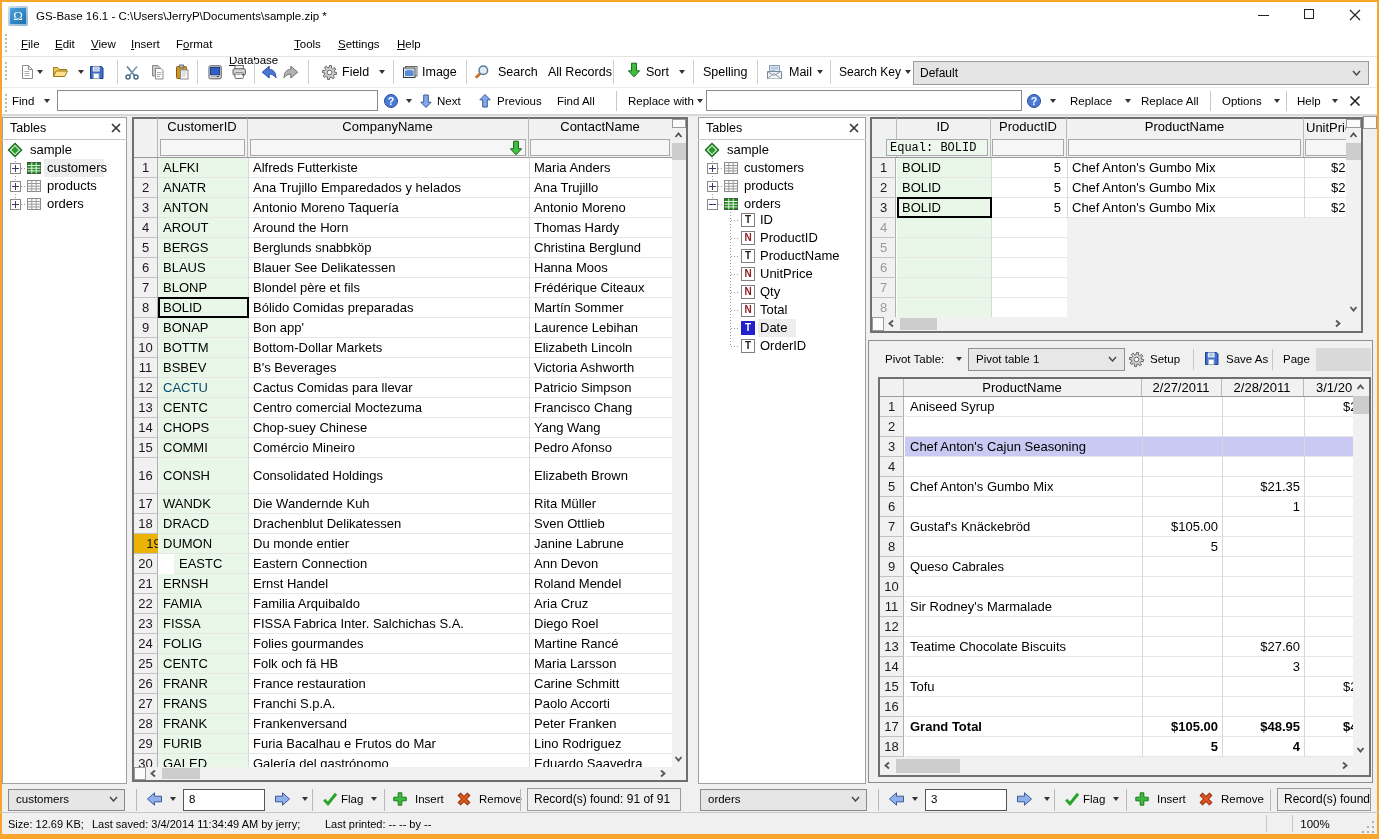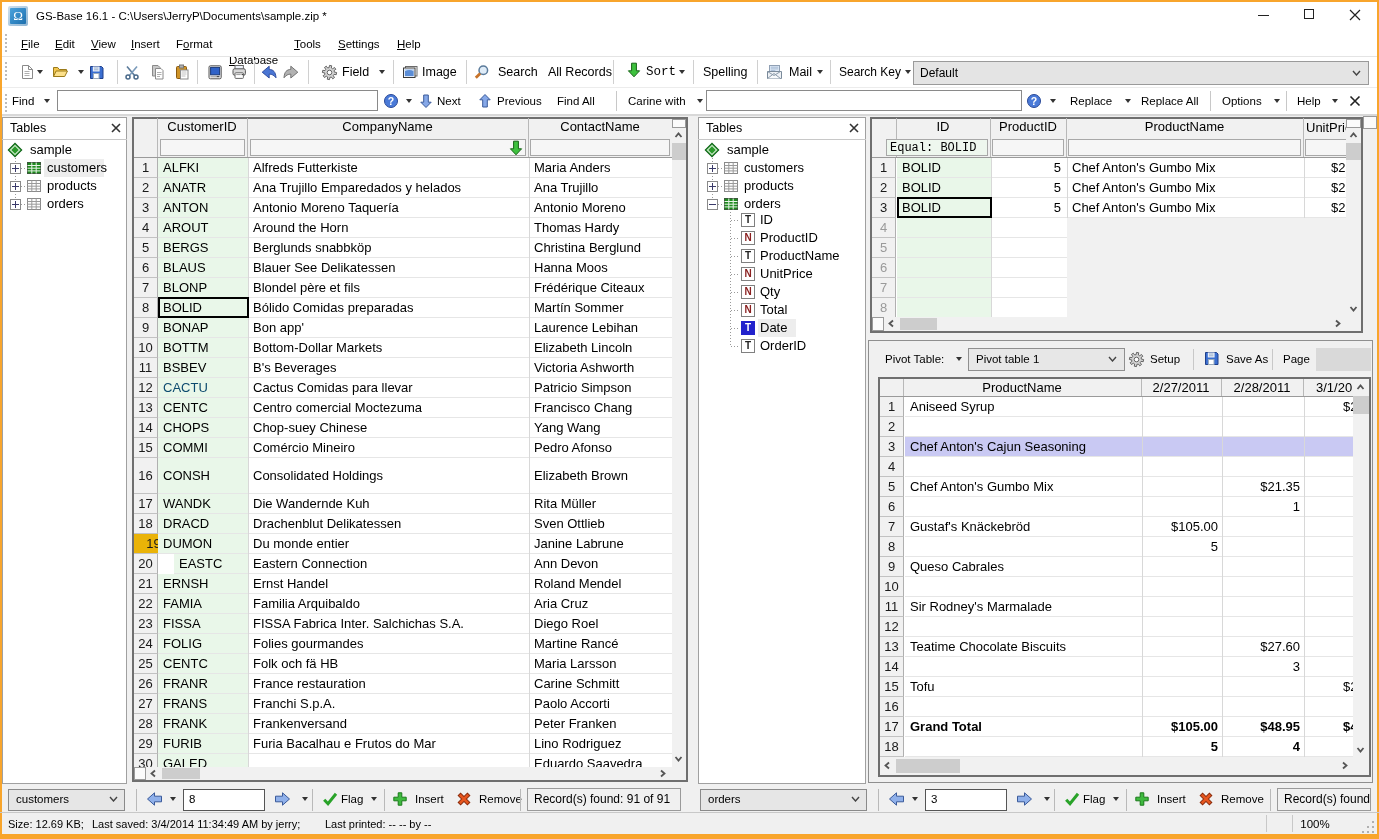--- a/index.html
+++ b/index.html
@@ -109,21 +109,21 @@
 <svg style="position:absolute;left:474px;top:64px" width="17" height="17" viewBox="0 0 17 17">
     <circle cx="9.3" cy="6.3" r="4.3" fill="#dfecf8" stroke="#5a7a9a" stroke-width="1.5"></circle>
     <path d="M6.2 9.4 1.8 13.8" stroke="#c8732a" stroke-width="2.8"></path>
   </svg>
 <div style="position:absolute;left:498px;top:62px;height:20px;line-height:20px;font-size:12.5px;font-family:'Liberation Sans',sans-serif;color:#000;font-weight:normal;white-space:nowrap;">Search</div>
 <div style="position:absolute;left:548px;top:62px;height:20px;line-height:20px;font-size:12.5px;font-family:'Liberation Sans',sans-serif;color:#000;font-weight:normal;white-space:nowrap;">All Records</div>
 <div style="position:absolute;left:613px;top:60px;width:1px;height:24px;background:#d0d0d0;"></div>
 <svg style="position:absolute;left:626px;top:62px" width="16" height="16" viewBox="0 0 16 16">
     <path d="M8 14.8 2.4 8.8h3.2V1.2h4.8v7.6h3.2z" fill="#3ec13e" stroke="#156415" stroke-width="1"></path>
   </svg>
-<div style="position:absolute;left:646px;top:62px;height:20px;line-height:20px;font-size:12.5px;font-family:Liberation Mono, monospace;color:#000;font-weight:normal;white-space:nowrap;">Sort</div>
+<div style="position:absolute;left:646px;top:62px;height:20px;line-height:20px;font-size:12.5px;font-family:Liberation Sans, sans-serif;color:#000;font-weight:normal;white-space:nowrap;">Sort</div>
 <div style="position:absolute;left:679px;top:70px;width:0;height:0;border-left:3.5px solid transparent;border-right:3.5px solid transparent;border-top:4px solid #333;"></div>
 <div style="position:absolute;left:693px;top:60px;width:1px;height:24px;background:#d0d0d0;"></div>
 <div style="position:absolute;left:703px;top:62px;height:20px;line-height:20px;font-size:12.5px;font-family:'Liberation Sans',sans-serif;color:#000;font-weight:normal;white-space:nowrap;">Spelling</div>
 <div style="position:absolute;left:757px;top:60px;width:1px;height:24px;background:#d0d0d0;"></div>
 <svg style="position:absolute;left:766px;top:64px" width="16" height="16" viewBox="0 0 16 16">
     <rect x="3.5" y="1.5" width="10" height="7" fill="#dce8f6" stroke="#90a0b4"></rect>
     <path d="M4.8 3.2h7.4M4.8 4.9h7.4M4.8 6.6h4.5" stroke="#a8bcd4"></path>
     <path d="M1.5 7.5h14v7h-14z" fill="#eef1f5" stroke="#7a8a9a"></path>
     <path d="M1.5 14.5 8 9.5l6.5 5" fill="#f8fafc" stroke="#8a9aaa"></path>
     <path d="M1.5 7.5 8 11.5l6.5-4" fill="none" stroke="#8a9aaa"></path>
@@ -151,21 +151,21 @@
 <svg style="position:absolute;left:418px;top:93px" width="16" height="16" viewBox="0 0 16 16">
     <path d="M8 14.5 2.8 9.2h2.9V2h4.6v7.2h2.9z" fill="#86a8e8" stroke="#3a5a9a" stroke-width="1"></path>
   </svg>
 <div style="position:absolute;left:437px;top:91px;height:20px;line-height:20px;font-size:11.5px;font-family:'Liberation Sans',sans-serif;color:#000;font-weight:normal;white-space:nowrap;">Next</div>
 <svg style="position:absolute;left:477px;top:93px" width="16" height="16" viewBox="0 0 16 16">
     <path d="M8 1.5 13.2 6.8h-2.9V14H5.7V6.8H2.8z" fill="#86a8e8" stroke="#3a5a9a" stroke-width="1"></path>
   </svg>
 <div style="position:absolute;left:497px;top:91px;height:20px;line-height:20px;font-size:11.5px;font-family:'Liberation Sans',sans-serif;color:#000;font-weight:normal;white-space:nowrap;">Previous</div>
 <div style="position:absolute;left:557px;top:91px;height:20px;line-height:20px;font-size:11.5px;font-family:'Liberation Sans',sans-serif;color:#000;font-weight:normal;white-space:nowrap;">Find All</div>
 <div style="position:absolute;left:616px;top:91px;width:1px;height:20px;background:#c8c8c8;"></div>
-<div style="position:absolute;left:628px;top:91px;height:20px;line-height:20px;font-size:11.5px;font-family:'Liberation Sans',sans-serif;color:#000;font-weight:normal;white-space:nowrap;">Carine with</div>
+<div style="position:absolute;left:628px;top:91px;height:20px;line-height:20px;font-size:11.5px;font-family:'Liberation Sans',sans-serif;color:#000;font-weight:normal;white-space:nowrap;">Replace with</div>
 <div style="position:absolute;left:697px;top:99px;width:0;height:0;border-left:3.5px solid transparent;border-right:3.5px solid transparent;border-top:4px solid #333;"></div>
 <div style="position:absolute;left:706px;top:90px;width:316px;height:21px;background:#fff;border:1px solid #8a8a8a;">
 </div>
 <svg style="position:absolute;left:1026px;top:93px" width="16" height="16" viewBox="0 0 16 16">
     <circle cx="8" cy="8" r="6.5" fill="#4a7ad8" stroke="#2a4a98"></circle>
     <text x="8" y="11.6" font-size="10.5" font-weight="bold" fill="#fff" text-anchor="middle" font-family="Liberation Sans">?</text>
   </svg>
 <div style="position:absolute;left:1050px;top:99px;width:0;height:0;border-left:3.5px solid transparent;border-right:3.5px solid transparent;border-top:4px solid #333;"></div>
 <div style="position:absolute;left:1070px;top:91px;height:20px;line-height:20px;font-size:11.5px;font-family:'Liberation Sans',sans-serif;color:#000;font-weight:normal;white-space:nowrap;">Replace</div>
 <div style="position:absolute;left:1125px;top:99px;width:0;height:0;border-left:3.5px solid transparent;border-right:3.5px solid transparent;border-top:4px solid #333;"></div>
@@ -444,20 +444,21 @@
 <div style="position:absolute;left:0px;top:556px;width:24px;height:20px;background:#f1f1f1;border-right:1px solid #b0b0b0;border-bottom:1px solid #c2c2c2;text-align:center;line-height:19px;font-size:13px;color:#1a1a1a;">28</div>
 <div style="position:absolute;left:24px;top:556px;width:90px;height:20px;background:#e9f7e9;border-bottom:1px solid #e6e6e6;line-height:19px;font-size:13px;color:#000;padding-left:5px;">FRANK</div>
 <div style="position:absolute;left:114px;top:556px;width:281px;height:20px;background:#fff;border-bottom:1px solid #e6e6e6;line-height:19px;font-size:13px;color:#000;padding-left:5px;">Frankenversand</div>
 <div style="position:absolute;left:395px;top:556px;width:144px;height:20px;background:#fff;border-bottom:1px solid #e6e6e6;line-height:19px;font-size:13px;color:#000;padding-left:5px;">Peter Franken</div>
 <div style="position:absolute;left:0px;top:576px;width:24px;height:20px;background:#f1f1f1;border-right:1px solid #b0b0b0;border-bottom:1px solid #c2c2c2;text-align:center;line-height:19px;font-size:13px;color:#1a1a1a;">29</div>
 <div style="position:absolute;left:24px;top:576px;width:90px;height:20px;background:#e9f7e9;border-bottom:1px solid #e6e6e6;line-height:19px;font-size:13px;color:#000;padding-left:5px;">FURIB</div>
 <div style="position:absolute;left:114px;top:576px;width:281px;height:20px;background:#fff;border-bottom:1px solid #e6e6e6;line-height:19px;font-size:13px;color:#000;padding-left:5px;">Furia Bacalhau e Frutos do Mar</div>
 <div style="position:absolute;left:395px;top:576px;width:144px;height:20px;background:#fff;border-bottom:1px solid #e6e6e6;line-height:19px;font-size:13px;color:#000;padding-left:5px;">Lino Rodriguez</div>
 <div style="position:absolute;left:0px;top:596px;width:24px;height:20px;background:#f1f1f1;border-right:1px solid #b0b0b0;border-bottom:1px solid #c2c2c2;text-align:center;line-height:19px;font-size:13px;color:#1a1a1a;">30</div>
 <div style="position:absolute;left:24px;top:596px;width:90px;height:20px;background:#e9f7e9;border-bottom:1px solid #e6e6e6;line-height:19px;font-size:13px;color:#000;padding-left:5px;">GALED</div>
+<div style="position:absolute;left:114px;top:596px;width:281px;height:20px;background:#fff;border-bottom:1px solid #e6e6e6;line-height:19px;font-size:13px;color:#000;padding-left:5px;">Galería del gastrónomo</div>
 <div style="position:absolute;left:395px;top:596px;width:144px;height:20px;background:#fff;border-bottom:1px solid #e6e6e6;line-height:19px;font-size:13px;color:#000;padding-left:5px;">Eduardo Saavedra</div>
 <div style="position:absolute;left:114px;top:0;width:1px;height:616px;background:#d8d8d8;"></div>
 <div style="position:absolute;left:395px;top:0;width:1px;height:616px;background:#d8d8d8;"></div>
 <div style="position:absolute;left:24px;top:139px;width:91px;height:21px;border:2px solid #000;"></div>
 </div>
 <div style="position:absolute;left:672px;top:119px;width:14px;height:648px;background:#f1f1f1;"></div>
 <div style="position:absolute;left:672px;top:119px;width:14px;height:9px;background:#fbfbfb;border:1px solid #9a9a9a;">
 </div>
 <div style="position:absolute;left:672px;top:128px;width:14px;height:15px;background:#f1f1f1;">
 </div>

